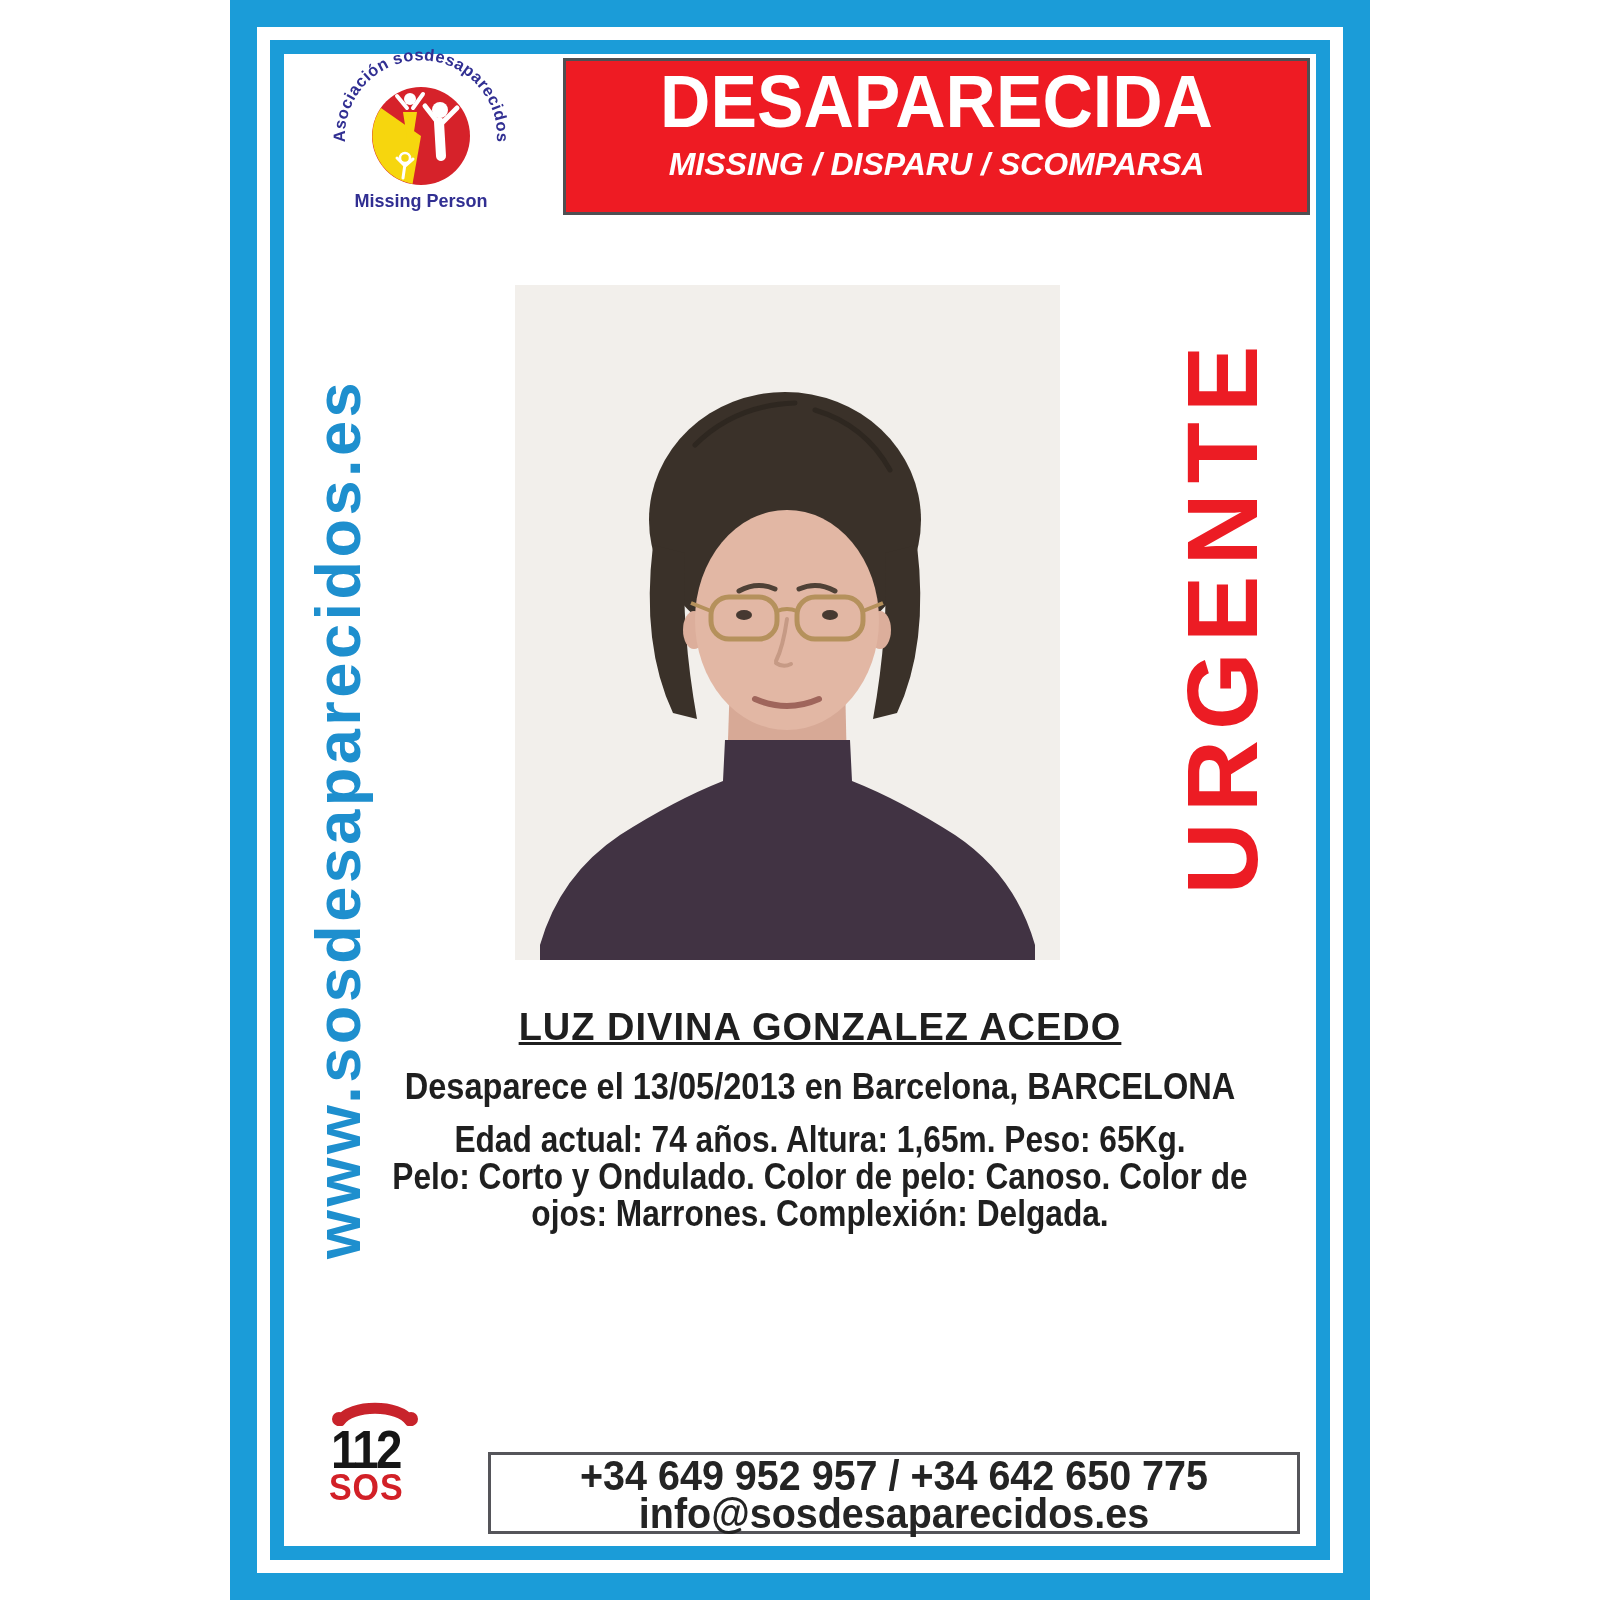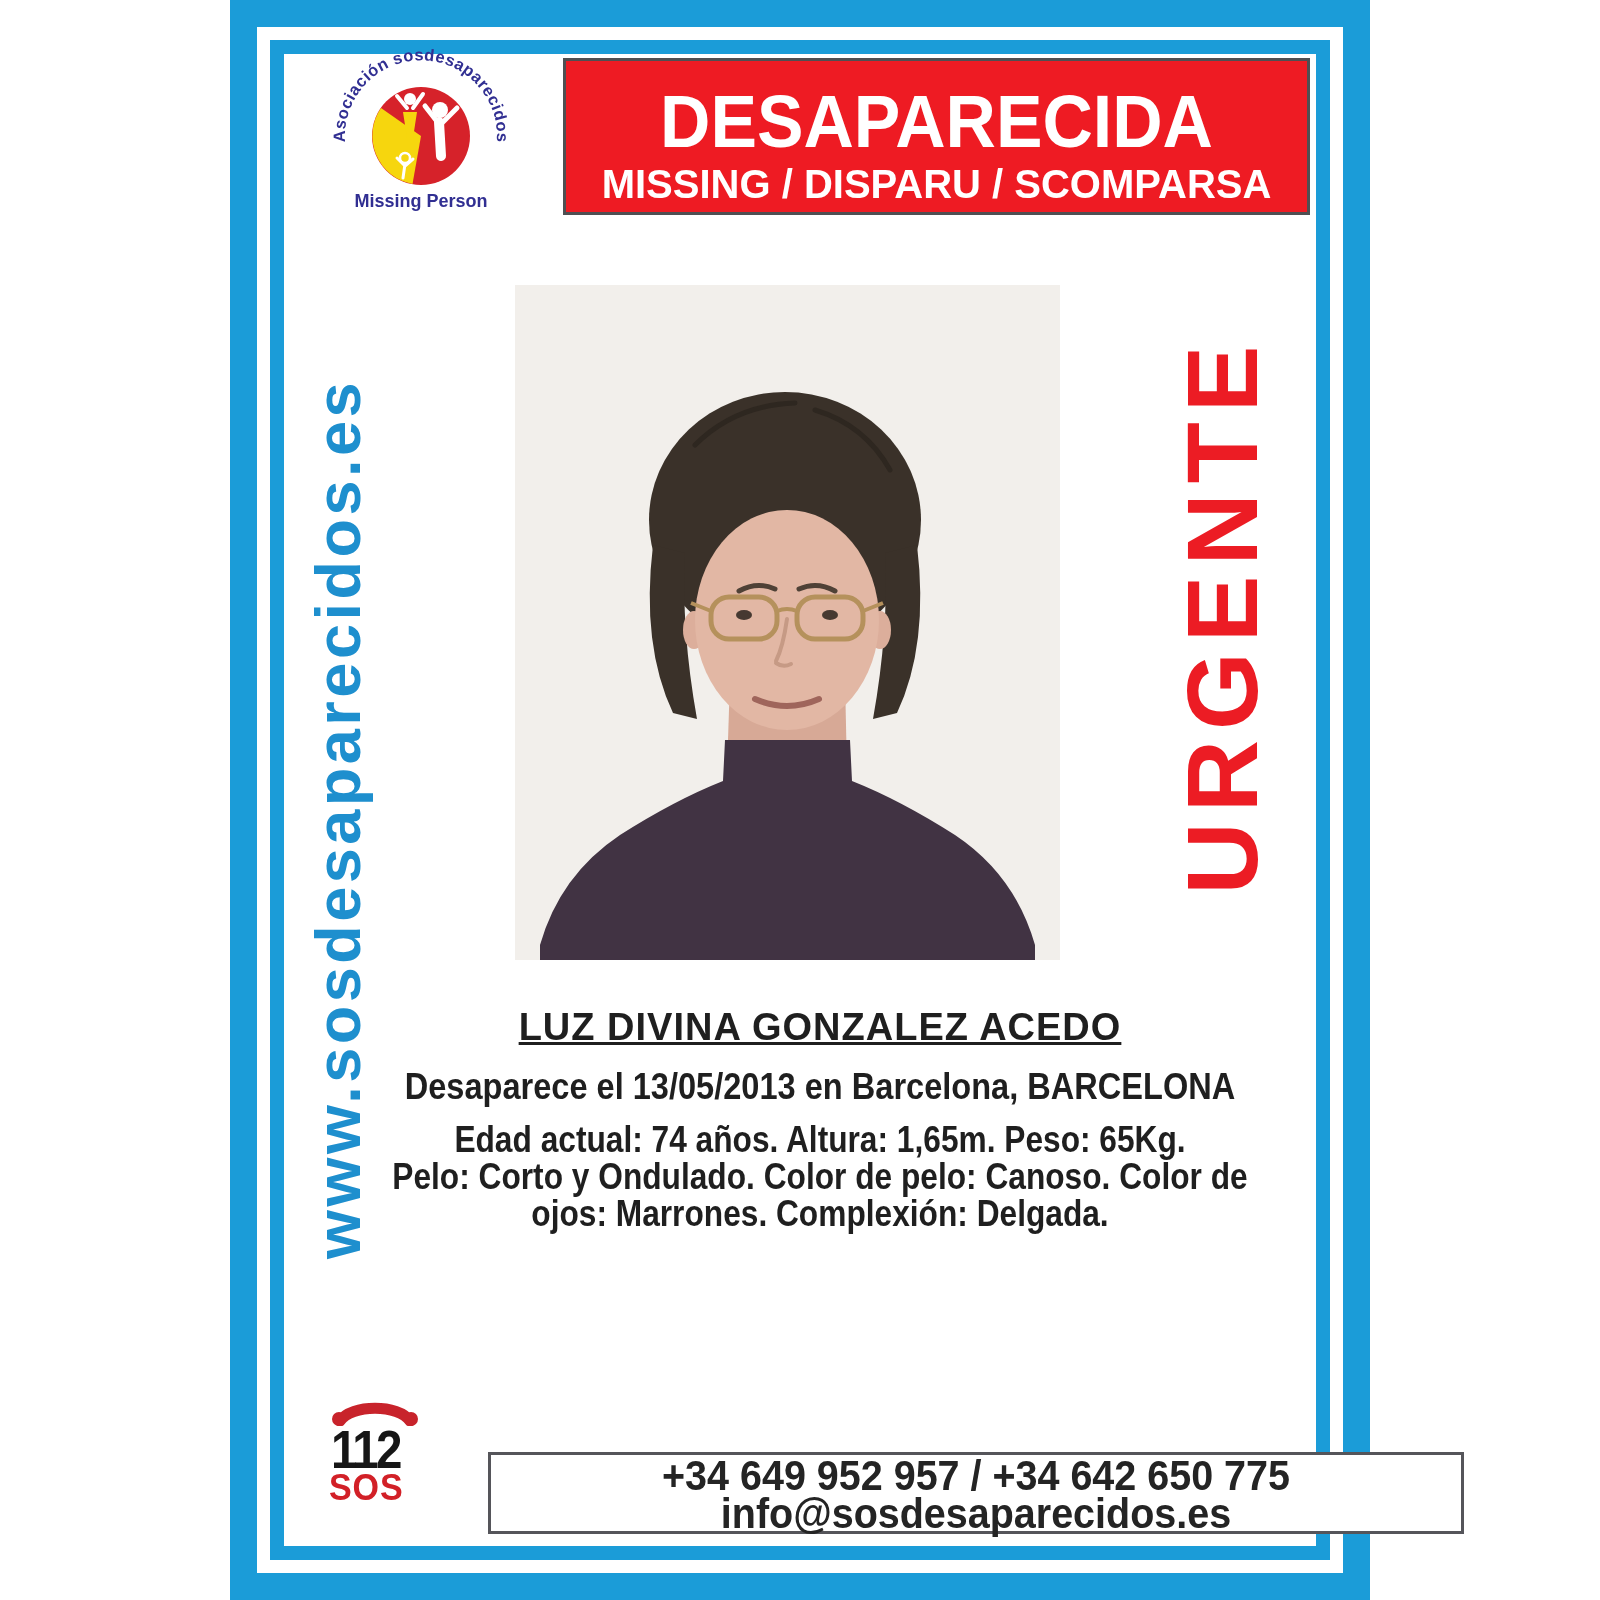--- a/index.html
+++ b/index.html
@@ -8,23 +8,23 @@
   .poster{position:absolute;left:230px;top:0;width:1140px;height:1600px;background:#ffffff;}
   .frame-outer{position:absolute;inset:0;border:27px solid var(--blue);pointer-events:none;}
   .frame-inner{position:absolute;inset:40px;border:14px solid var(--blue);pointer-events:none;}
 
   .logo{position:absolute;left:83px;top:46px;width:220px;height:180px;}
   .logo .arc-text{font-size:16.5px;font-weight:bold;letter-spacing:.5px;fill:var(--navy);}
   .logo .logo-caption{font-size:18px;font-weight:bold;fill:var(--navy);}
   .fill-red{fill:var(--logo_red);} .fill-yellow{fill:var(--logo_yellow);}
 
   .banner{position:absolute;left:333px;top:58px;width:747px;height:157px;box-sizing:border-box;
-          background:var(--red);border:3px solid #4f4f52;text-align:center;padding-top:24px;color:#ffffff;}
+          background:var(--red);border:3px solid #4f4f52;text-align:center;padding-top:4px;color:#ffffff;}
   .banner-title{font-size:75px;line-height:72px;font-weight:bold;transform:scaleX(.93);transform-origin:center;white-space:nowrap;}
-  .banner-subtitle{font-size:40px;line-height:46px;font-weight:bold;margin-top:4px;white-space:nowrap;}
+  .banner-subtitle{font-size:32px;line-height:46px;font-weight:bold;margin-top:4px;white-space:nowrap;font-style:italic;}
 
   .photo{position:absolute;left:285px;top:285px;width:545px;height:675px;background:#f2efeb;}
 
   .vtext{position:absolute;text-align:center;white-space:nowrap;transform:rotate(-90deg);font-weight:bold;}
   .left-url{left:-362px;top:781px;width:940px;height:76px;line-height:76px;
             font-size:63px;letter-spacing:3.5px;color:var(--text_blue);}
   .urgente{left:672px;top:563px;width:640px;height:104px;line-height:104px;
            font-size:100px;letter-spacing:10px;color:var(--urgent_red);}
 
   .ct{position:absolute;left:90px;width:1000px;text-align:center;font-weight:bold;color:var(--text_dark);}
@@ -36,21 +36,21 @@
   .l2{top:1158px;}
   .ref{top:1243px;font-size:23px;font-weight:normal;color:#333333;}
 
   .sos112{position:absolute;left:95px;top:1400px;width:100px;text-align:left;}
   .sos112 .phone{width:88px;height:26px;display:block;margin:0 auto;}
   .n112{font-size:54px;line-height:46px;font-weight:bold;letter-spacing:-3px;color:#161616;
         transform:scaleX(.88);transform-origin:center;}
   .sos{font-size:37px;line-height:32px;font-weight:bold;letter-spacing:1px;color:#d22027;
        transform:scaleX(.92);transform-origin:center;}
 
-  .contact-box{position:absolute;left:258px;top:1452px;width:976px;height:82px;box-sizing:border-box;
+  .contact-box{position:absolute;left:258px;top:1452px;width:812px;height:82px;box-sizing:border-box;
                border:3px solid var(--dark_border);background:#ffffff;text-align:center;padding-top:2px;}
   .contact-line{font-size:42px;line-height:38px;font-weight:bold;color:#242424;
                 transform:scaleX(.94);transform-origin:center;white-space:nowrap;}
 </style>
 </head>
 <body>
 
 <div class="canvas">
   <div class="poster">
     <div class="frame-outer"></div>

